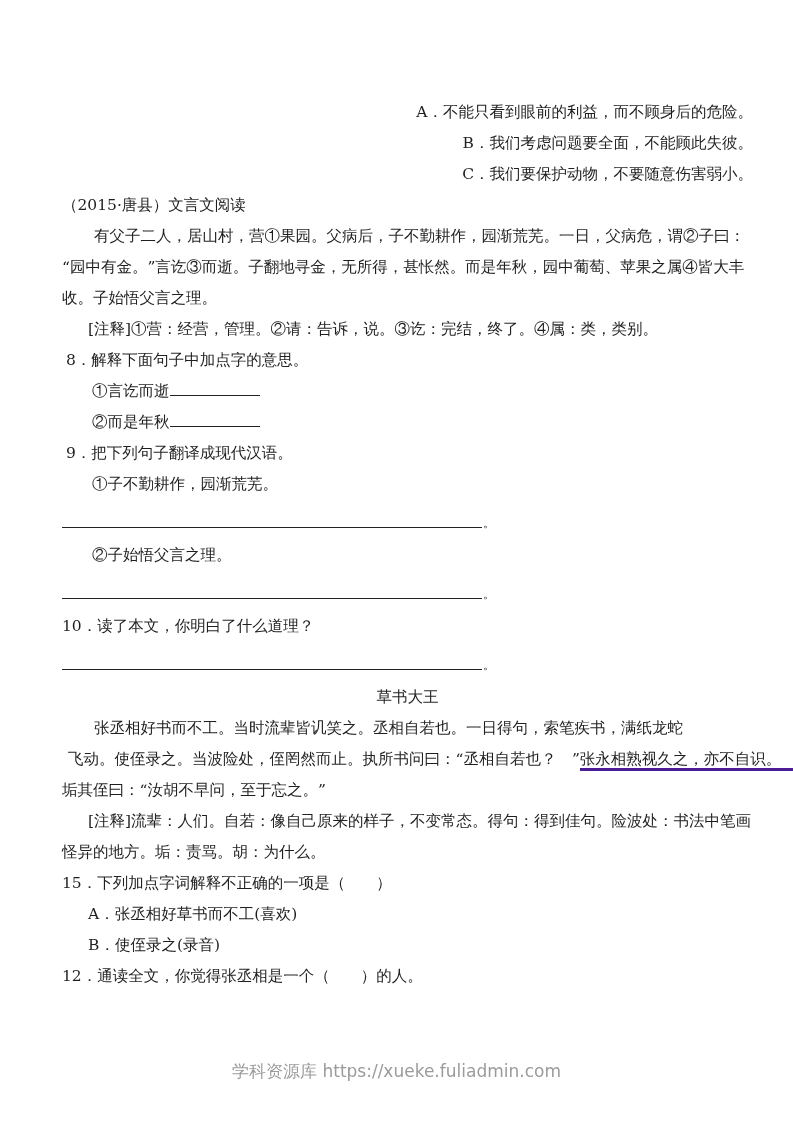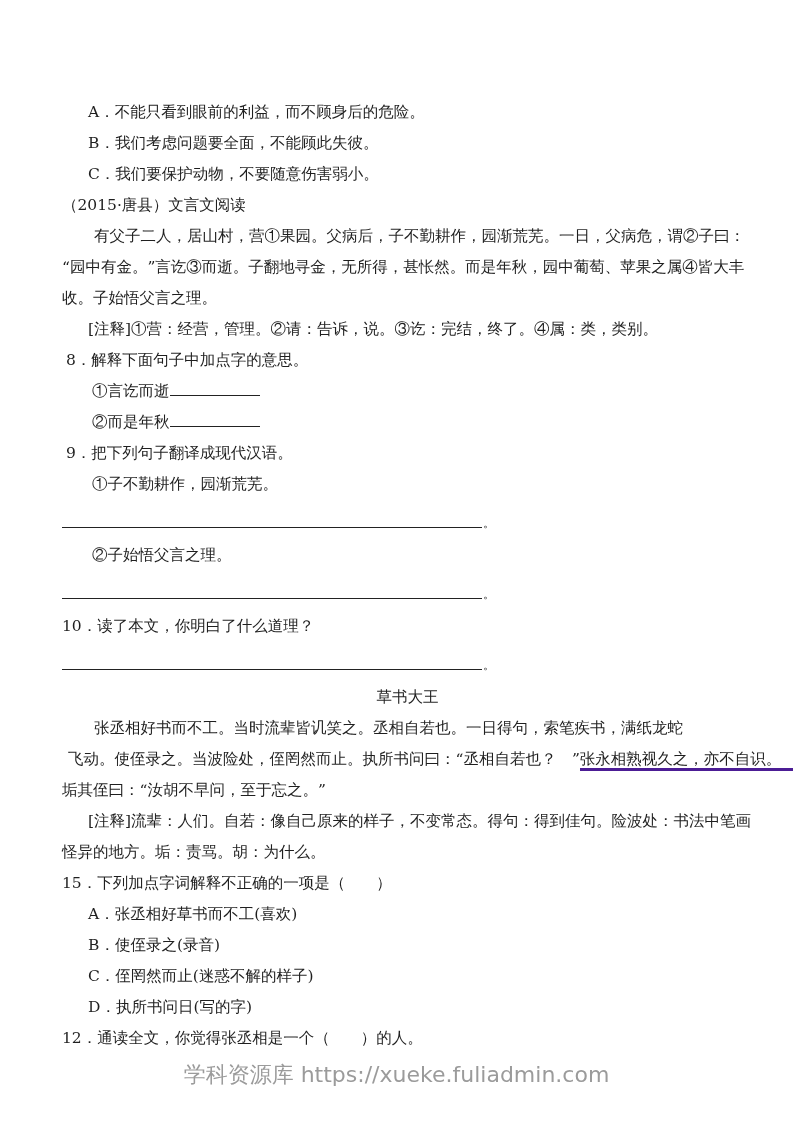--- a/index.html
+++ b/index.html
@@ -14,21 +14,21 @@
   .content {
     position:absolute;
     left:62px; right:40px; top:97px;
     font-size:15.5px;
   }
   .line {
     line-height:31px;
     min-height:31px;
     white-space:nowrap;
   }
-  .opt        { padding-left:26px; }
+  .opt        { padding-left:26px;text-align:right; }
   .para-first { text-indent:32px; }
   .note       { text-indent:26px; }
   .sub        { padding-left:30px; }
   .qnum       { padding-left:4px; }
   .center     { text-align:center; }
   .l2         { padding-left:6px; }
 
   .uline {
     border-bottom:3px solid #4c1d95;
     padding-right:12px;
@@ -55,21 +55,21 @@
   }
   .optrow { display:flex;flex-direction:column; }
   .optrow .opt-left { width:319px; display:inline-block; }
   .optrow { padding-left:26px; }
 
   .footer {
     position:absolute;
     left:0; right:0; top:1060px;
     text-align:center;
     color:#9b9b9b;
-    font-size:22px;
+    font-size:17px;
     font-family:"DejaVu Sans","Liberation Sans",sans-serif;
   }
 </style>
 </head>
 <body>
 
 <div class="page">
   <div class="content">
 
     <div class="line opt">A．不能只看到眼前的利益，而不顾身后的危险。</div>
@@ -121,23 +121,19 @@
 
     <div class="line note">[注释]流辈：人们。自若：像自己原来的样子，不变常态。得句：得到佳句。险波处：书法中笔画</div>
     <div class="line">怪异的地方。垢：责骂。胡：为什么。</div>
 
     <div class="line">15．下列加点字词解释不正确的一项是（　　）</div>
 
     <div class="line optrow">
       <span class="opt-left">A．张丞相好草书而不工(喜欢)</span>
       <span>B．使侄录之(录音)</span>
     </div>
-    <div class="line optrow">
-      <span class="opt-left">C．侄罔然而止(迷惑不解的样子)</span>
-      <span>D．执所书问日(写的字)</span>
-    </div>
 
     <div class="line">12．通读全文，你觉得张丞相是一个（　　）的人。</div>
 
   </div>
 
   <div class="footer">学科资源库 https://xueke.fuliadmin.com</div>
 </div>
 
 </body></html>

